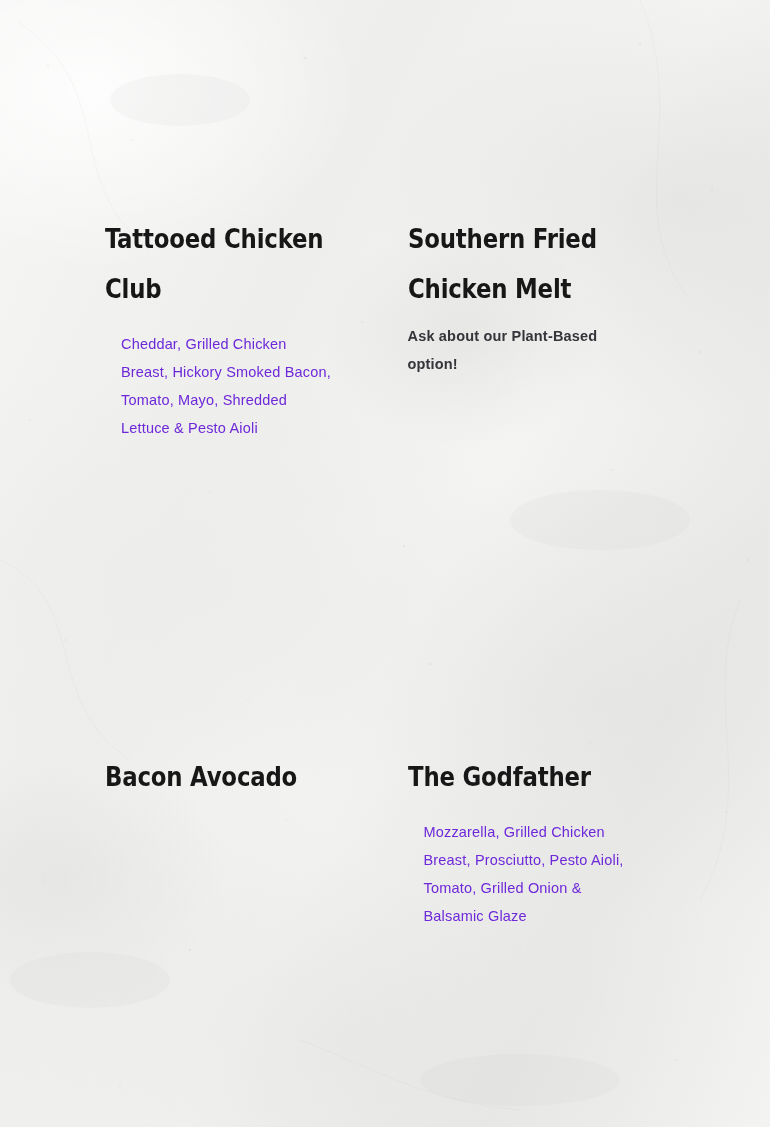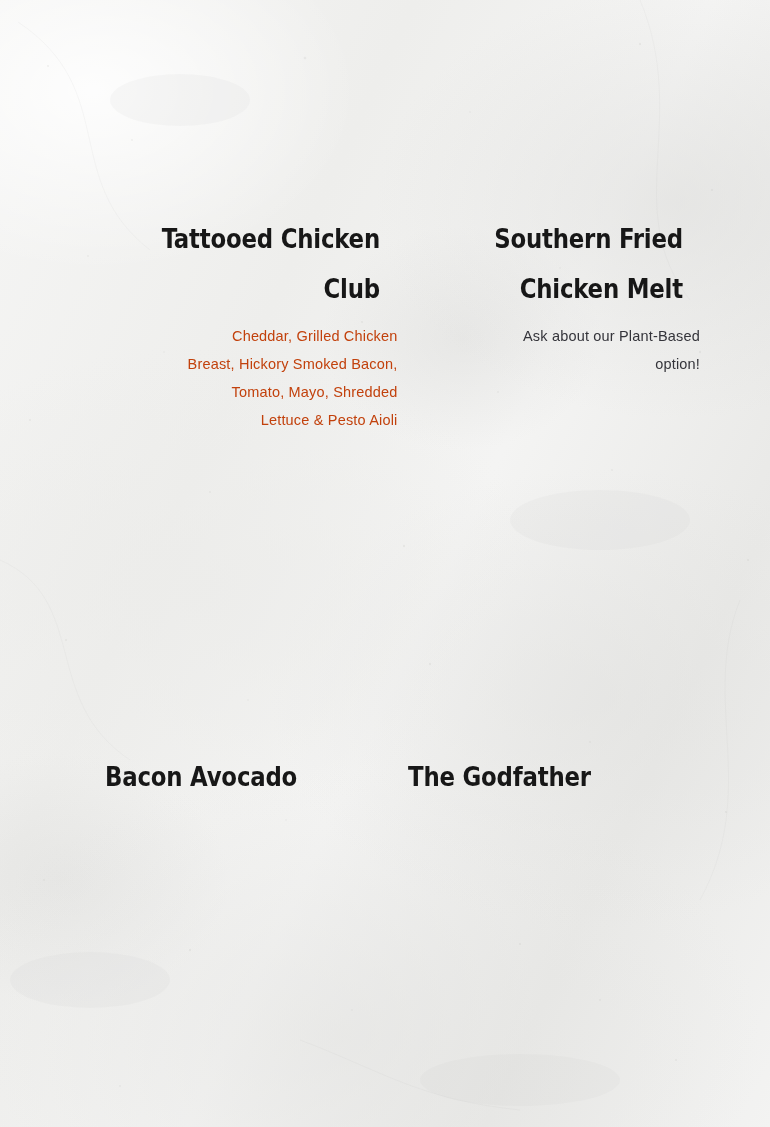--- a/index.html
+++ b/index.html
@@ -52,21 +52,21 @@
     width: 770px;
     height: 1127px;
     box-sizing: border-box;
     padding: 214px 60px 0 105px;
   }
 
   .row {
     display: flex;
     width: 100%;
   }
-  .row-1 { height: 538px; text-align: right; }
+  .row-1 { height: 538px; }
 
   .item {
     width: 305px;
     box-sizing: border-box;
     padding-right: 10px;
   }
   .item:first-child { width: 305px; }
 
   .item-title {
     font-family: "DejaVu Sans Condensed", "Liberation Sans Narrow", "Liberation Sans", sans-serif;
@@ -79,28 +79,28 @@
     transform: scaleX(0.94);
     transform-origin: left top;
   }
 
   .item-desc {
     font-family: "Liberation Sans", sans-serif;
     font-weight: 400;
     font-size: 14.5px;
     line-height: 28px;
     letter-spacing: 0.18px;
-    color: #c2410c;
-    margin: 0;
+    color: #6d28d9;
+    margin: 16px;
     white-space: pre-line;
   }
 
   .item-note {
     font-family: "Liberation Sans", sans-serif;
-    font-weight: 400;
+    font-weight: 700;
     font-size: 14.5px;
     line-height: 28px;
     letter-spacing: 0.18px;
     color: #34343a;
     margin: 0;
     white-space: pre-line;
   }
 </style>
 </head>
 <body>
@@ -178,18 +178,22 @@
     </div>
 
     <div class="row row-2">
 
       <div class="item">
         <h2 class="item-title">Bacon Avocado</h2>
       </div>
 
       <div class="item">
         <h2 class="item-title">The Godfather</h2>
+        <p class="item-desc">Mozzarella, Grilled Chicken
+Breast, Prosciutto, Pesto Aioli,
+Tomato, Grilled Onion &amp;
+Balsamic Glaze</p>
       </div>
 
     </div>
 
   </div>
 </div>
 
 </body></html>

